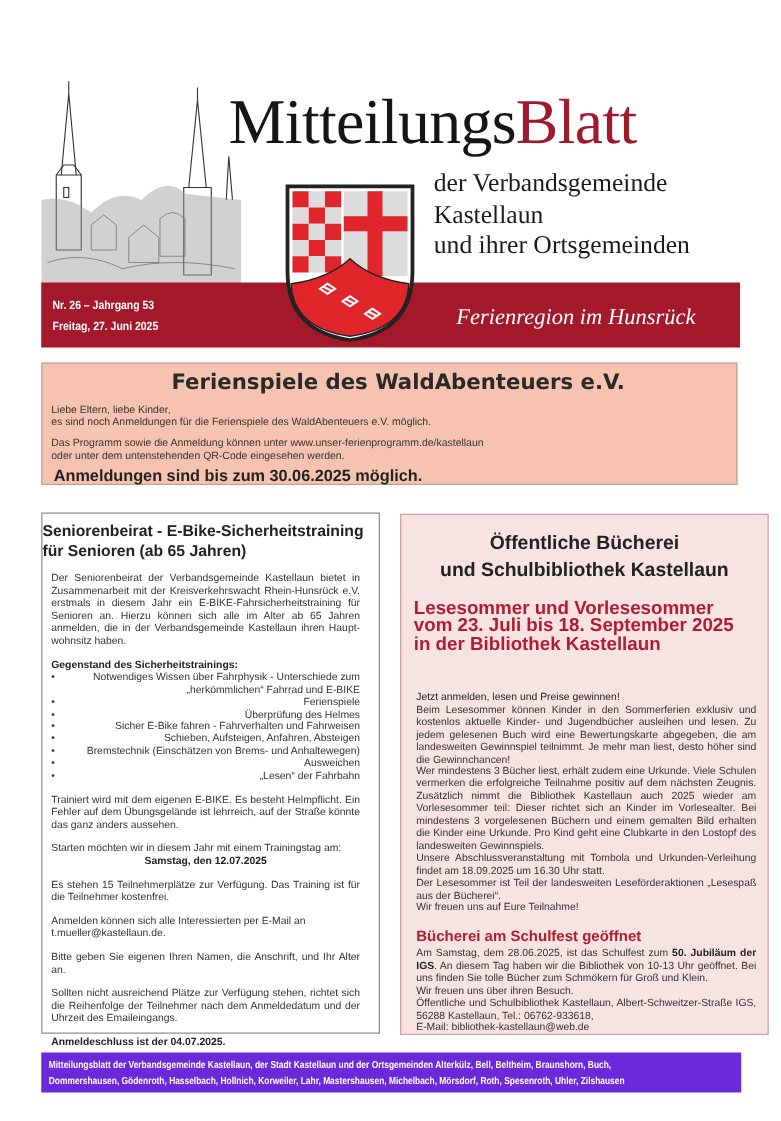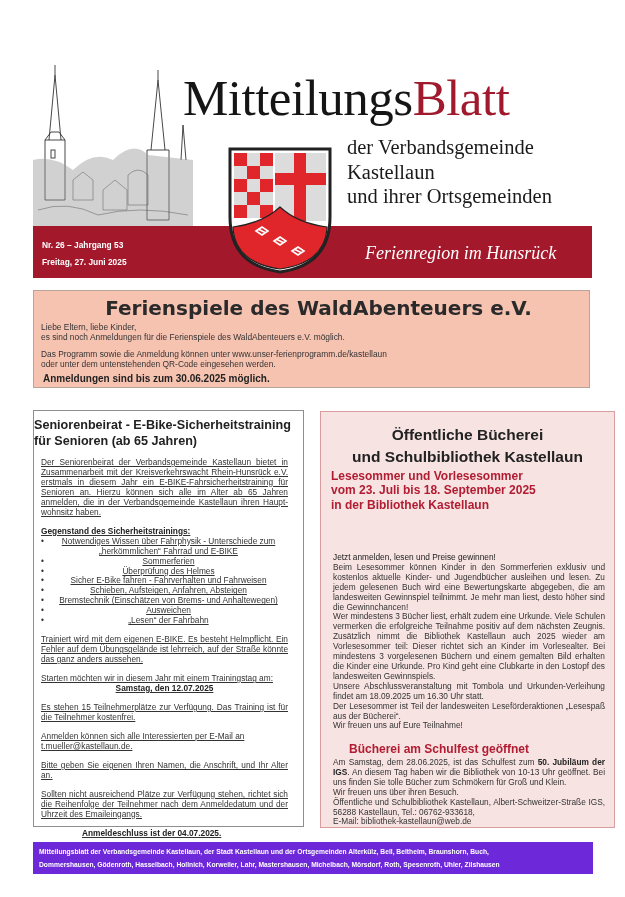--- a/index.html
+++ b/index.html
@@ -11,45 +11,45 @@
   #title { left:183px; top:68px; font-family:"Liberation Serif", serif; font-size:51px; letter-spacing:-0.5px; line-height:60px; white-space:nowrap; color:#151515; }
   #title .blatt { color:#a0192c; }
   #subtitle { left:347px; top:135px; font-family:"Liberation Serif", serif; font-size:20.5px; line-height:24.5px; color:#1a1a1a; }
   #band { left:33px; top:226px; width:559px; height:52px; background:#a3182b; }
   #issue { left:42px; top:236px; color:#fff; font-family:"Liberation Sans", sans-serif; font-weight:bold; font-size:9.5px; line-height:17px; transform:scaleX(0.88); transform-origin:left; }
   #region { left:365px; top:243px; color:#fff; font-family:"Liberation Serif", serif; font-style:italic; font-size:18px; }
   #crest { left:228px; top:147px; width:104px; height:127px; }
 
   
   #fs-box { left:33px; top:290px; width:557px; height:98px; background:#f7c3b1; border:1px solid #b9a49a; box-sizing:border-box; }
-  #fs-title { position:absolute; left:0; right:0; top:5px; text-align:center; font-family:"DejaVu Sans", sans-serif; font-weight:bold; font-size:20px; color:#2a2a2a;padding-left:14px; }
+  #fs-title { position:absolute; left:0; right:0; top:5px; text-align:center; font-family:"DejaVu Sans", sans-serif; font-weight:bold; font-size:17px; color:#2a2a2a;padding-left:14px; }
   #fs-body { position:absolute; left:7px; top:31px; font-size:8.4px; line-height:10.4px; color:#333; }
   #fs-body p { margin:0 0 6px 0; }
-  #fs-deadline { position:absolute; left:9px; top:82px; font-weight:bold; font-size:10px; color:#222; }
+  #fs-deadline { position:absolute; left:9px; top:82px; font-weight:bold; font-size:13px; color:#222; }
 
   
   #sen-box { left:33px; top:410px; width:271px; height:417px; border:1px solid #8e8e8e; box-sizing:border-box; background:#fff; }
   #sen-title { position:absolute; left:0; right:0; top:6px; text-align:left; font-weight:bold; font-size:12.6px; line-height:16px; color:#222; }
-  #sen-body { position:absolute; left:7px; right:15px; top:47px; font-size:8.3px; line-height:9.95px; color:#333; text-align:justify;text-decoration:underline; }
+  #sen-body { position:absolute; left:7px; right:15px; top:47px; font-size:8.3px; line-height:9.95px; color:#333; text-align:justify; }
   #sen-body p { margin:0 0 9px 0; }
   #sen-body .h { font-weight:bold; margin:0; color:#222; }
   #sen-body ul { margin:0 0 9px 0; padding:0; list-style:none; }
-  #sen-body li { padding-left:8px; position:relative; text-align:center; }
+  #sen-body li { padding-left:8px; position:relative; text-align:right; }
   #sen-body li::before { content:"•"; position:absolute; left:0; }
   #sen-body .center { text-align:center; font-weight:bold; display:block; color:#222; }
-  #sen-body .b { font-weight:bold; color:#222;margin-left:41px; }
+  #sen-body .b { font-weight:bold; color:#222; }
 
   
   #lib-box { left:320px; top:411px; width:295px; height:417px; background:#f6e3e2; border:1px solid #d99c9f; box-sizing:border-box; }
   #lib-title { position:absolute; left:0; right:0; top:12px; text-align:center; font-weight:bold; font-size:15.5px; line-height:22px; color:#222; }
-  #lib-sub { position:absolute; left:10px; top:57px; font-weight:bold; font-size:12px; line-height:14.4px; color:#b21c32; }
+  #lib-sub { position:absolute; left:10px; top:68px; font-weight:bold; font-size:15px; line-height:14.4px; color:#b21c32; }
   #lib-body { position:absolute; left:12px; right:9px; top:105px; font-size:8.3px; line-height:9.9px; color:#333; text-align:justify; }
   #lib-body p { margin:0; }
   #lib-body .b { font-weight:normal; color:#222;margin-top:36px; }
-  #lib-h2 { position:absolute; left:28px; top:330px; font-weight:bold; font-size:12px; color:#b21c32; }
+  #lib-h2 { position:absolute; left:12px; top:330px; font-weight:bold; font-size:12px; color:#b21c32; }
   #lib-body2 { position:absolute; left:12px; right:9px; top:346px; font-size:8.3px; line-height:9.9px; color:#333; text-align:justify; }
   #lib-body2 p { margin:0; }
   #lib-body2 .b { font-weight:bold; color:#222; }
 
   
   #footer { left:33px; top:842px; width:560px; height:32px; background:#6d28d9; box-sizing:border-box; padding:3px 6px; }
   #footer span { display:block; color:#fff; font-weight:bold; font-size:8.1px; line-height:13px; white-space:nowrap; transform:scaleX(0.83); transform-origin:left; width:120%; }
 </style>
 </head>
 <body>
@@ -132,21 +132,21 @@
 <div id="sen-box" class="abs">
   <div id="sen-title">
     <div>Seniorenbeirat - E-Bike-Sicherheitstraining</div>
     <div>für Senioren (ab 65 Jahren)</div>
   </div>
   <div id="sen-body">
     <p>Der Seniorenbeirat der Verbandsgemeinde Kastellaun bietet in Zusammenarbeit mit der Kreisverkehrswacht Rhein-Hunsrück e.V. erstmals in diesem Jahr ein E-BIKE-Fahrsicherheitstraining für Senioren an. Hierzu können sich alle im Alter ab 65 Jahren anmelden, die in der Verbandsgemeinde Kastellaun ihren Haupt-wohnsitz haben.</p>
     <p class="h">Gegenstand des Sicherheitstrainings:</p>
     <ul>
       <li>Notwendiges Wissen über Fahrphysik - Unterschiede zum „herkömmlichen“ Fahrrad und E-BIKE</li>
-      <li>Sommerferien</li>
+      <li>Ferienspiele</li>
       <li>Überprüfung des Helmes</li>
       <li>Sicher E-Bike fahren - Fahrverhalten und Fahrweisen</li>
       <li>Schieben, Aufsteigen, Anfahren, Absteigen</li>
       <li>Bremstechnik (Einschätzen von Brems- und Anhaltewegen)</li>
       <li>Ausweichen</li>
       <li>„Lesen“ der Fahrbahn</li>
     </ul>
     <p>Trainiert wird mit dem eigenen E-BIKE. Es besteht Helmpflicht. Ein Fehler auf dem Übungsgelände ist lehrreich, auf der Straße könnte das ganz anders aussehen.</p>
     <p><span>Starten möchten wir in diesem Jahr mit einem Trainingstag am:</span><span class="center">Samstag, den 12.07.2025</span></p>
     <p>Es stehen 15 Teilnehmerplätze zur Verfügung. Das Training ist für die Teilnehmer kostenfrei.</p>

